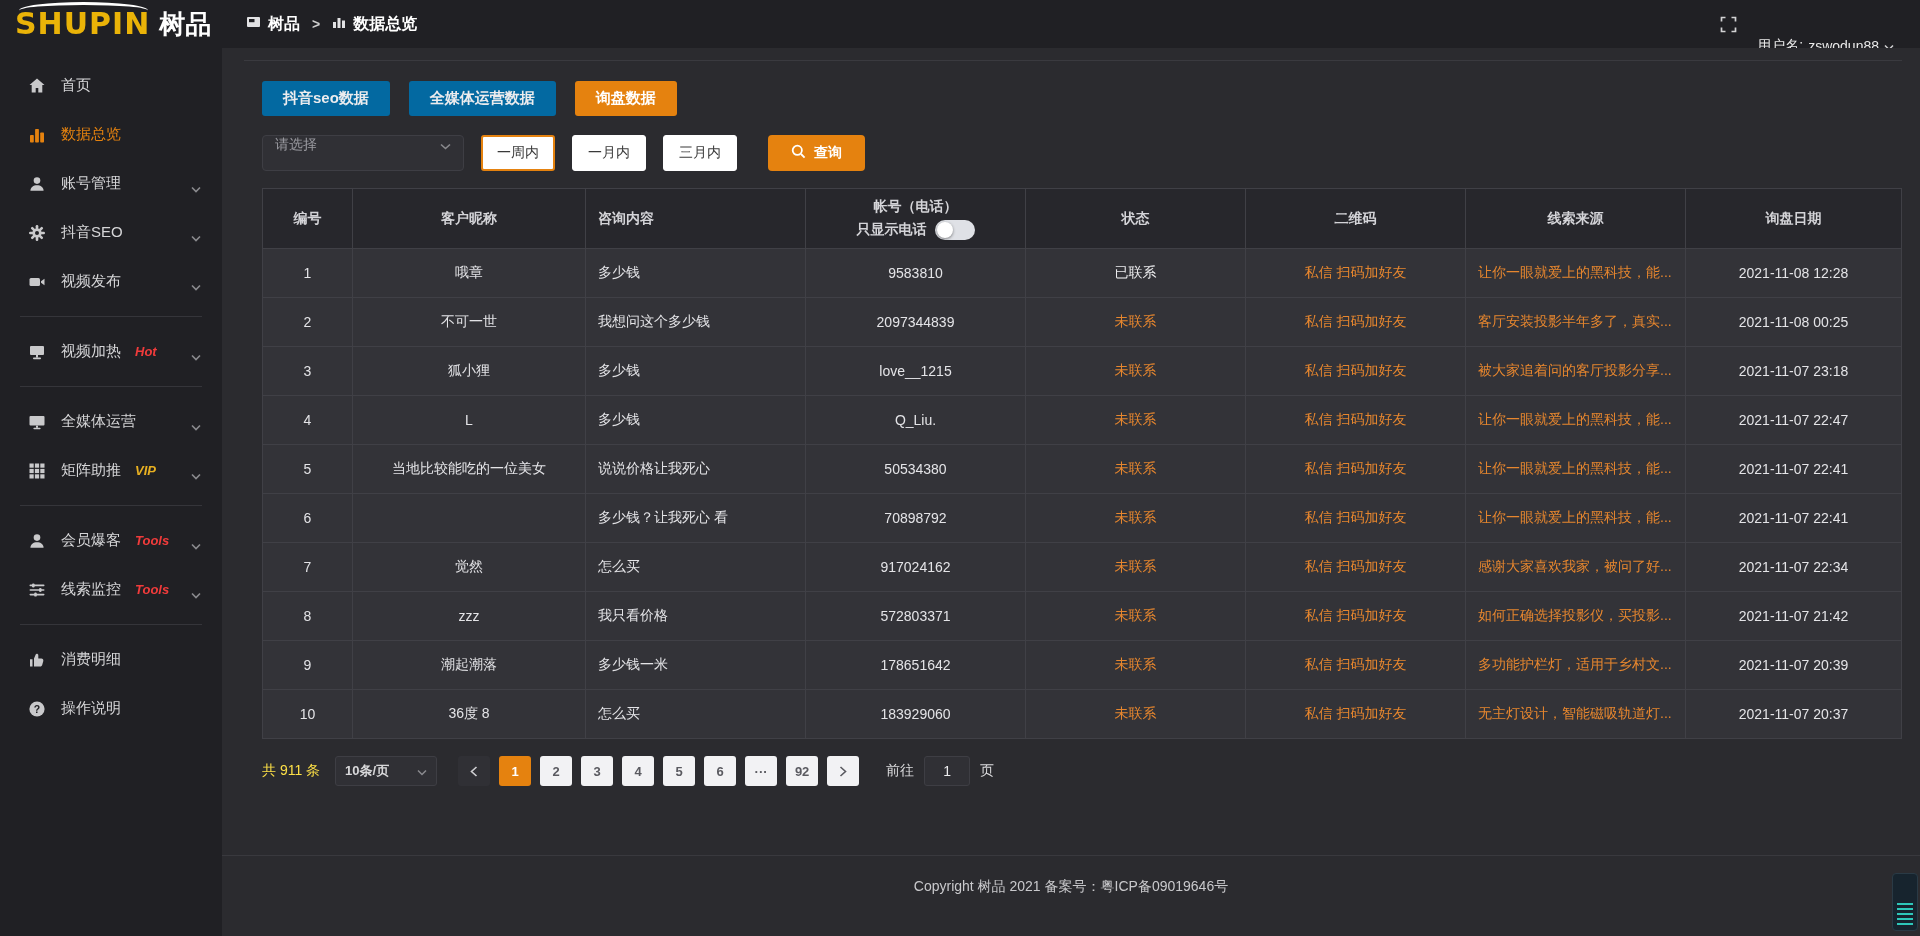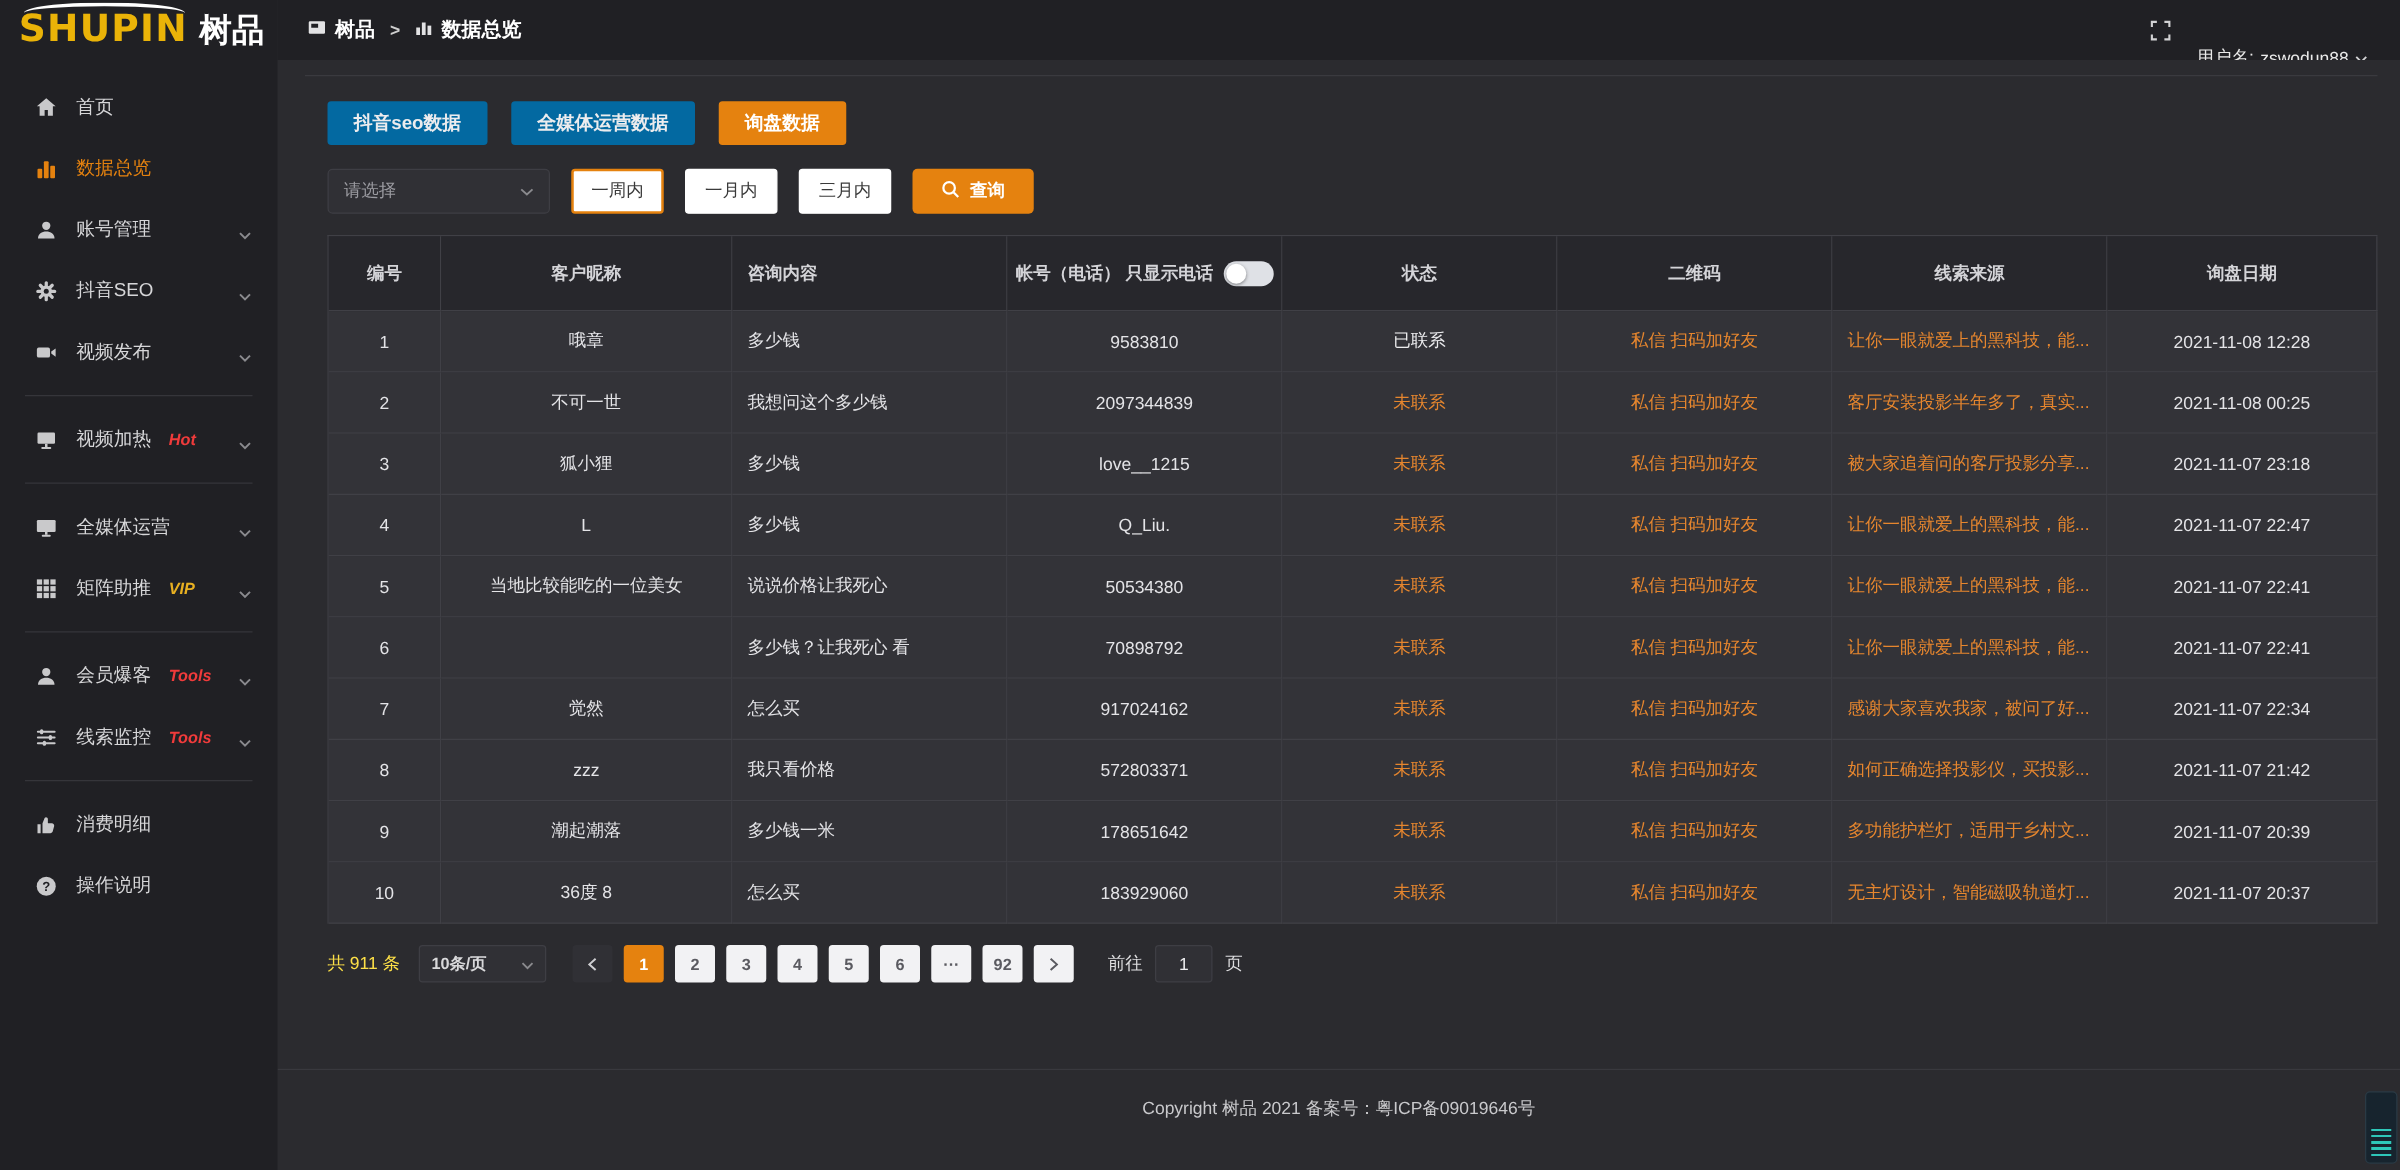--- a/index.html
+++ b/index.html
@@ -37,39 +37,39 @@
   
   .main { position:absolute; left:222px; top:48px; right:0; bottom:0; background:#2b2b2f; padding:0 18px 0 40px; }
   .top-divider { height:1px; background:#3a3a3f; margin:12px 0 0 -18px; }
 
   .tabs { display:flex; gap:19px; margin-top:20px; }
   .tab { height:35px; padding:0 21px; display:flex; align-items:center; background:#0369a1;
     color:#ececee; font-size:15px; font-weight:bold; border-radius:3px; cursor:pointer; }
   .tab.active { background:#e5820f; color:#fff; }
 
   .filters { display:flex; align-items:center; gap:17px; margin-top:19px; }
-  .select { width:178px; height:36px; background:#303035; border:1px solid #3e3e44; border-radius:4px;
-    display:flex; align-items:center; justify-content:space-between; padding:0 12px; cursor:pointer; }
+  .select { width:202px; height:36px; background:#303035; border:1px solid #3e3e44; border-radius:4px;
+    display:flex; align-items:flex-start; justify-content:space-between; padding:0 12px; cursor:pointer; }
   .select .sel-text { color:#9a9aa0; font-size:14px; }
   .range-btn { height:36px; padding:0 15px; background:#fff; color:#3a3a3a; font-size:14px;
     border:1px solid #fff; border-radius:3px; display:flex; align-items:center; cursor:pointer; }
   .range-btn.active { border:2px solid #e5820f; padding:0 14px; }
-  .query-btn { height:36px; padding:0 23px; background:#e5820f; color:#fff; font-size:14px;
+  .query-btn { height:36px; margin-left:14px; padding:0 23px; background:#e5820f; color:#fff; font-size:14px;
     font-weight:bold; border-radius:4px; display:flex; align-items:center; gap:8px; cursor:pointer; }
 
   
   .table { margin-top:17px; display:grid;
     grid-template-columns:90px 233px 220px 220px 220px 220px 220px minmax(0,1fr);
     border-top:1px solid #404046; border-left:1px solid #404046; }
   .table > div { border-right:1px solid #404046; border-bottom:1px solid #404046;
     display:flex; align-items:center; justify-content:center; font-size:14px; color:#e4e4e7;
     background:#333338; overflow:hidden; white-space:nowrap; }
   .table .th { height:60px; background:#27272c; color:#d4d4d8; font-weight:bold; }
   .table .td { height:49px; }
-  .th.c-account { justify-content:center; gap:4px; }
+  .th.c-account { flex-direction:column; justify-content:center; gap:4px; }
   .toggle-row { display:flex; align-items:center; gap:8px; font-weight:bold; }
   .c-content, .c-source { justify-content:flex-start !important; padding:0 12px; }
   .th.c-content { justify-content:flex-start !important; }
   .td.c-qr, .td.c-source { color:#e6862e; cursor:pointer; }
   .td.c-status { color:#e6862e; }
   .td.c-status.contacted { color:#ececee; }
   .switch { position:relative; width:40px; height:20px; background:#dfe1e6; border-radius:10px;
     display:inline-block; cursor:pointer; }
   .switch .knob { position:absolute; left:2px; top:2px; width:16px; height:16px; border-radius:50%;
     background:#fff; box-shadow:0 1px 3px rgba(0,0,0,.45); }

